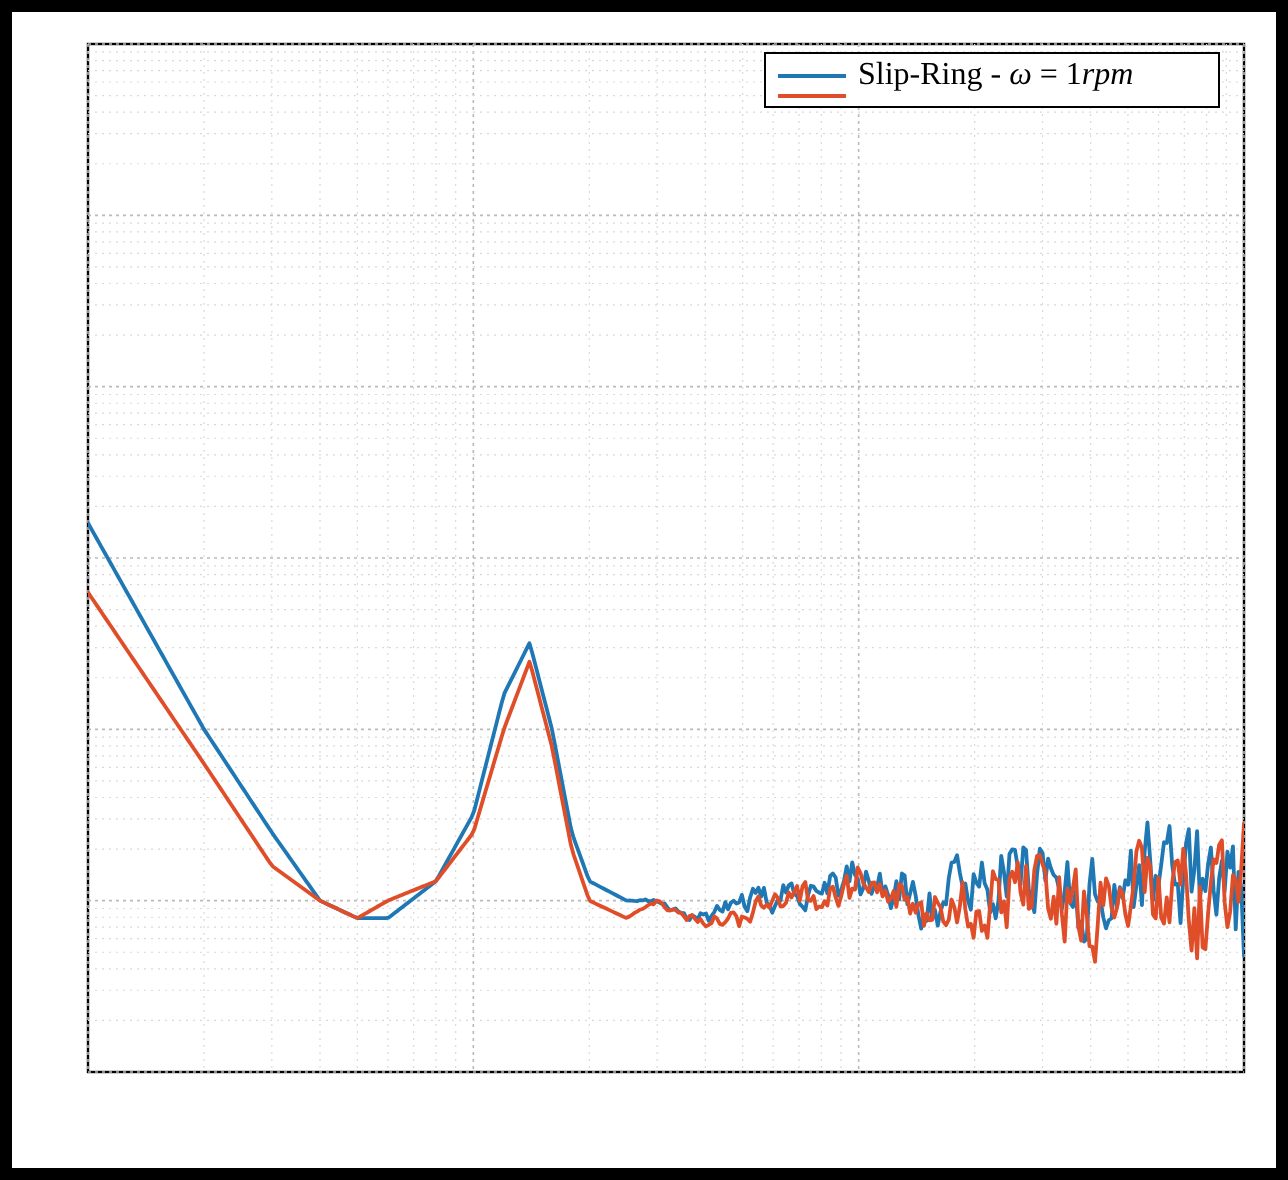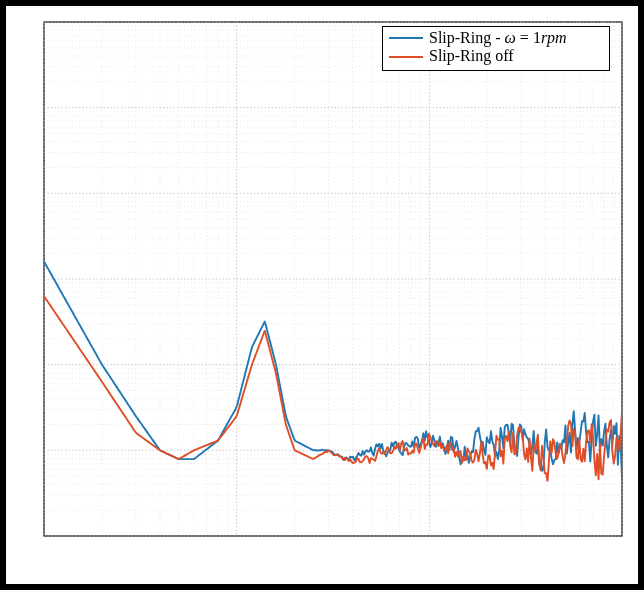--- a/index.html
+++ b/index.html
@@ -177,17 +177,16 @@
 
     <div class="legend-box">
       <div class="legend-row">
         <span class="legend-swatch blue"></span>
         <span class="legend-text">
           <span>Slip-Ring - </span><span class="math-omega">ω</span> = 1<span class="math-rpm">rpm</span>
         </span>
       </div>
       <div class="legend-row">
         <span class="legend-swatch orange"></span>
-        <span class="legend-text">Slip-Ring off</span>
       </div>
     </div>
   </div>
 </div>
 
 </body></html>

